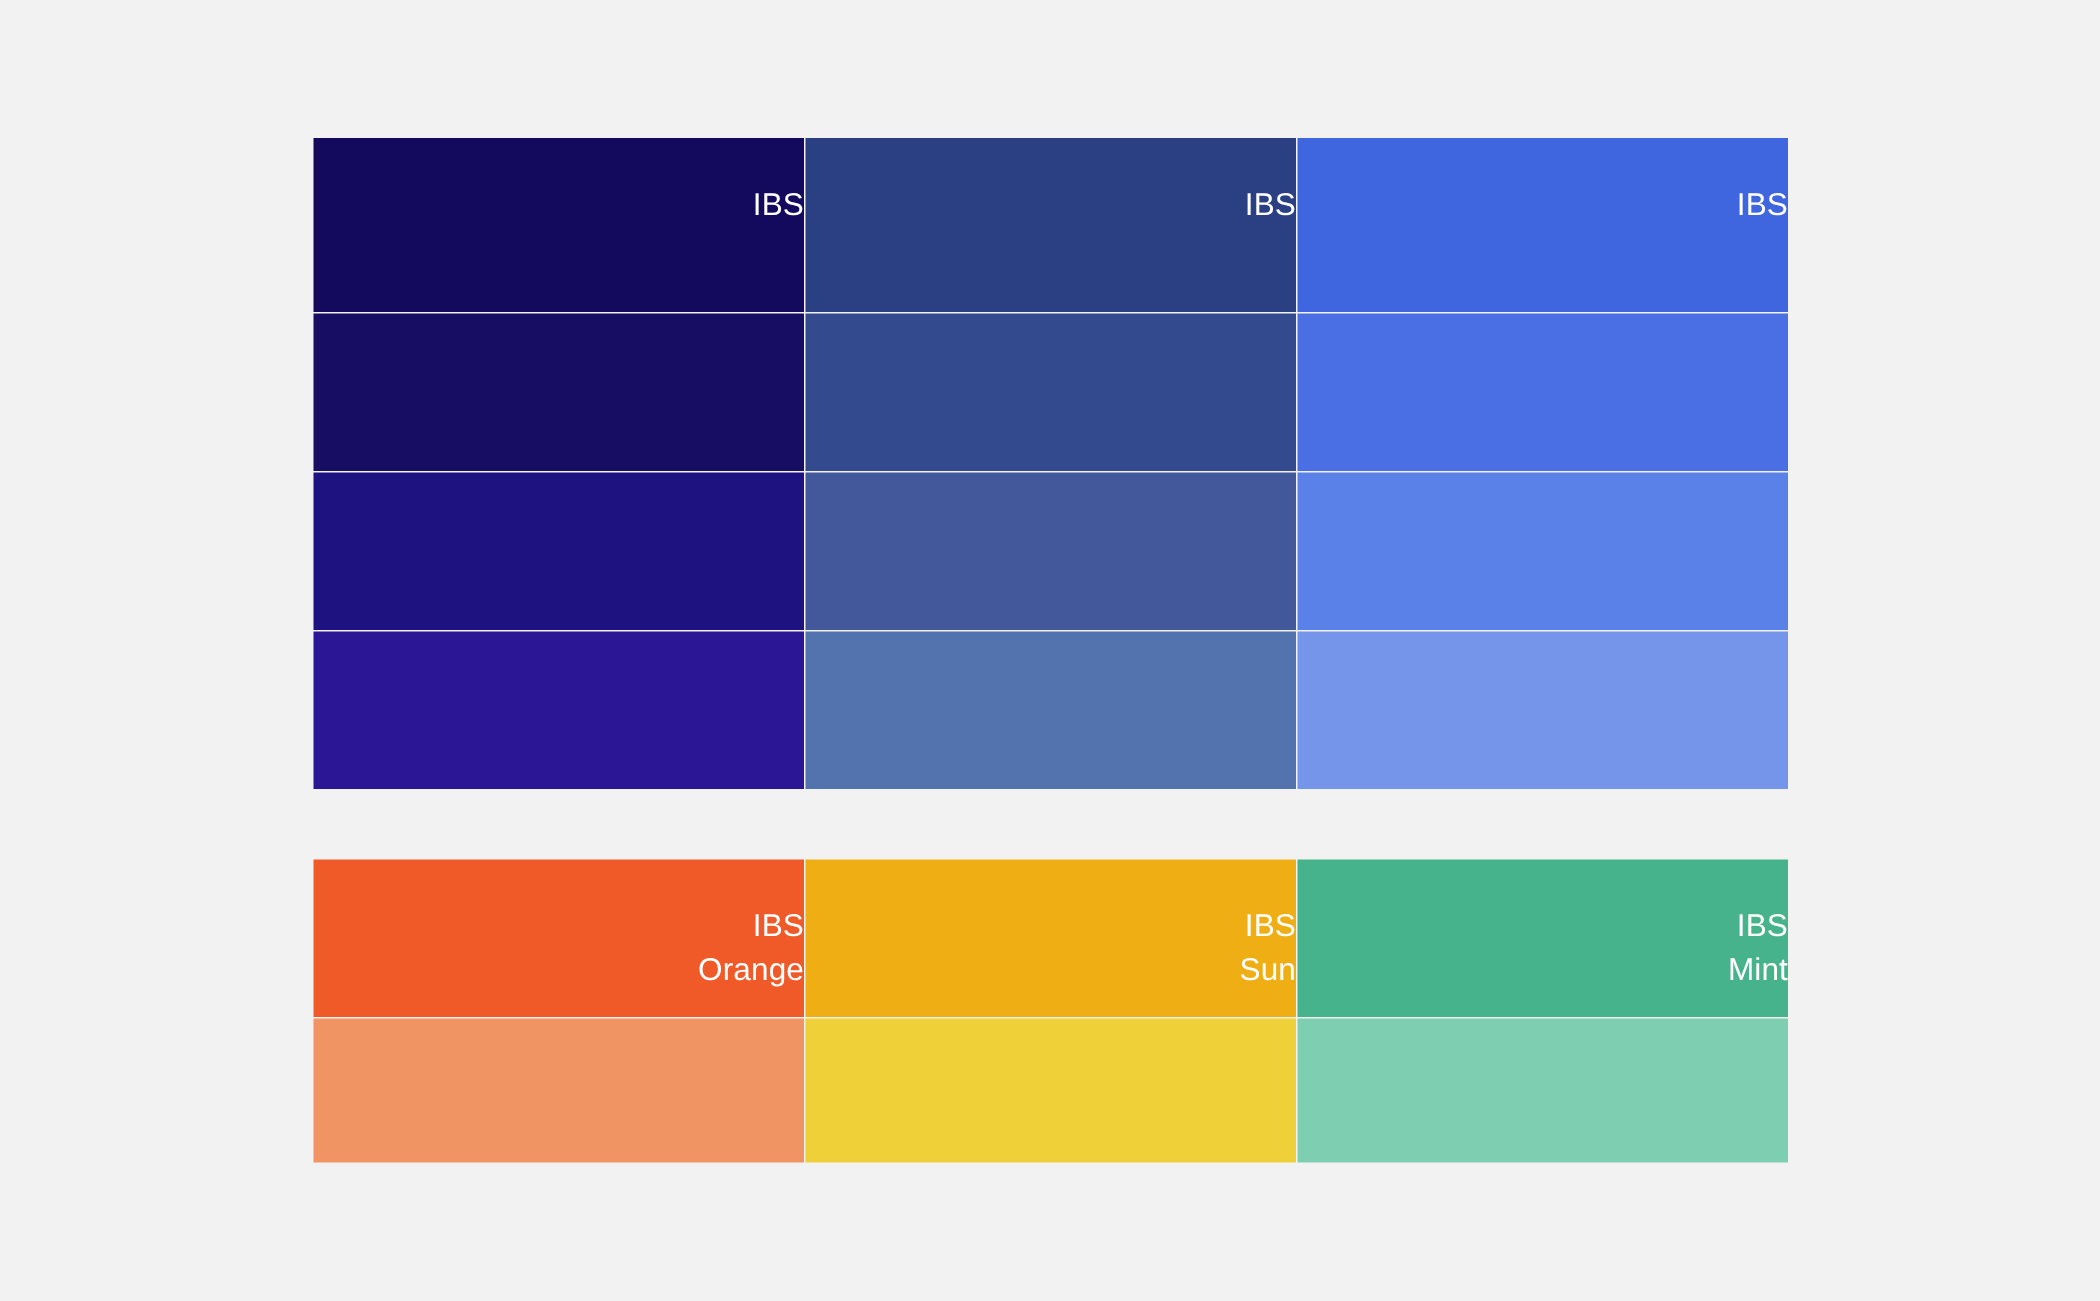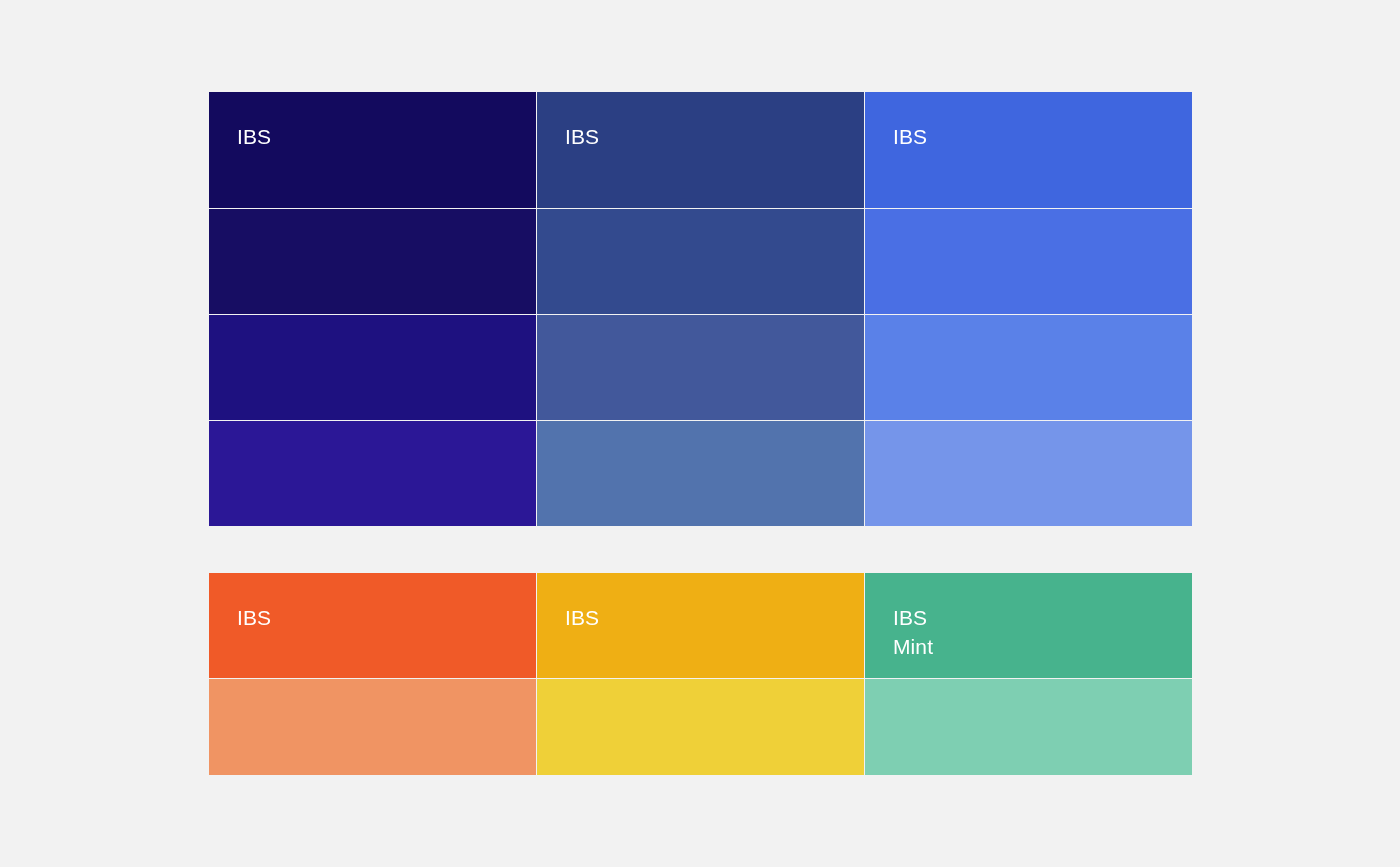--- a/index.html
+++ b/index.html
@@ -37,20 +37,21 @@
     display: flex;
     flex-direction: column;
     gap: 1px;
     flex: 1 1 0;
     min-width: 0;
   }
 
   .swatch {
     width: 100%;
     display: block;
+    text-align: right;
   }
 
   .swatch-head {
     position: relative;
     padding: 30px 0 0 28px;
   }
 
   .swatch-label {
     color: #ffffff;
     font-family: "Liberation Sans", sans-serif;
@@ -91,27 +92,27 @@
           <div class="swatch-label"><span class="label-line">IBS</span></div>
         </div>
         <div class="swatch" style="background: rgb(74, 111, 228); height: 105px;"></div>
         <div class="swatch" style="background: rgb(90, 129, 232); height: 105px;"></div>
         <div class="swatch" style="background: rgb(117, 149, 234); height: 105px;"></div>
       </div>
     </div>
     <div class="palette-group" id="group-warm">
       <div class="palette-column">
         <div class="swatch swatch-head" style="background: rgb(240, 90, 40); height: 105px;">
-          <div class="swatch-label"><span class="label-line">IBS</span></div>
+          <div class="swatch-label"><span class="label-line">IBS</span><span class="label-line">Orange</span></div>
         </div>
         <div class="swatch" style="background: rgb(240, 148, 99); height: 96px;"></div>
       </div>
       <div class="palette-column">
         <div class="swatch swatch-head" style="background: rgb(239, 175, 20); height: 105px;">
-          <div class="swatch-label"><span class="label-line">IBS</span></div>
+          <div class="swatch-label"><span class="label-line">IBS</span><span class="label-line">Sun</span></div>
         </div>
         <div class="swatch" style="background: rgb(239, 208, 56); height: 96px;"></div>
       </div>
       <div class="palette-column">
         <div class="swatch swatch-head" style="background: rgb(71, 179, 141); height: 105px;">
           <div class="swatch-label"><span class="label-line">IBS</span><span class="label-line">Mint</span></div>
         </div>
         <div class="swatch" style="background: rgb(126, 207, 178); height: 96px;"></div>
       </div>
     </div>

